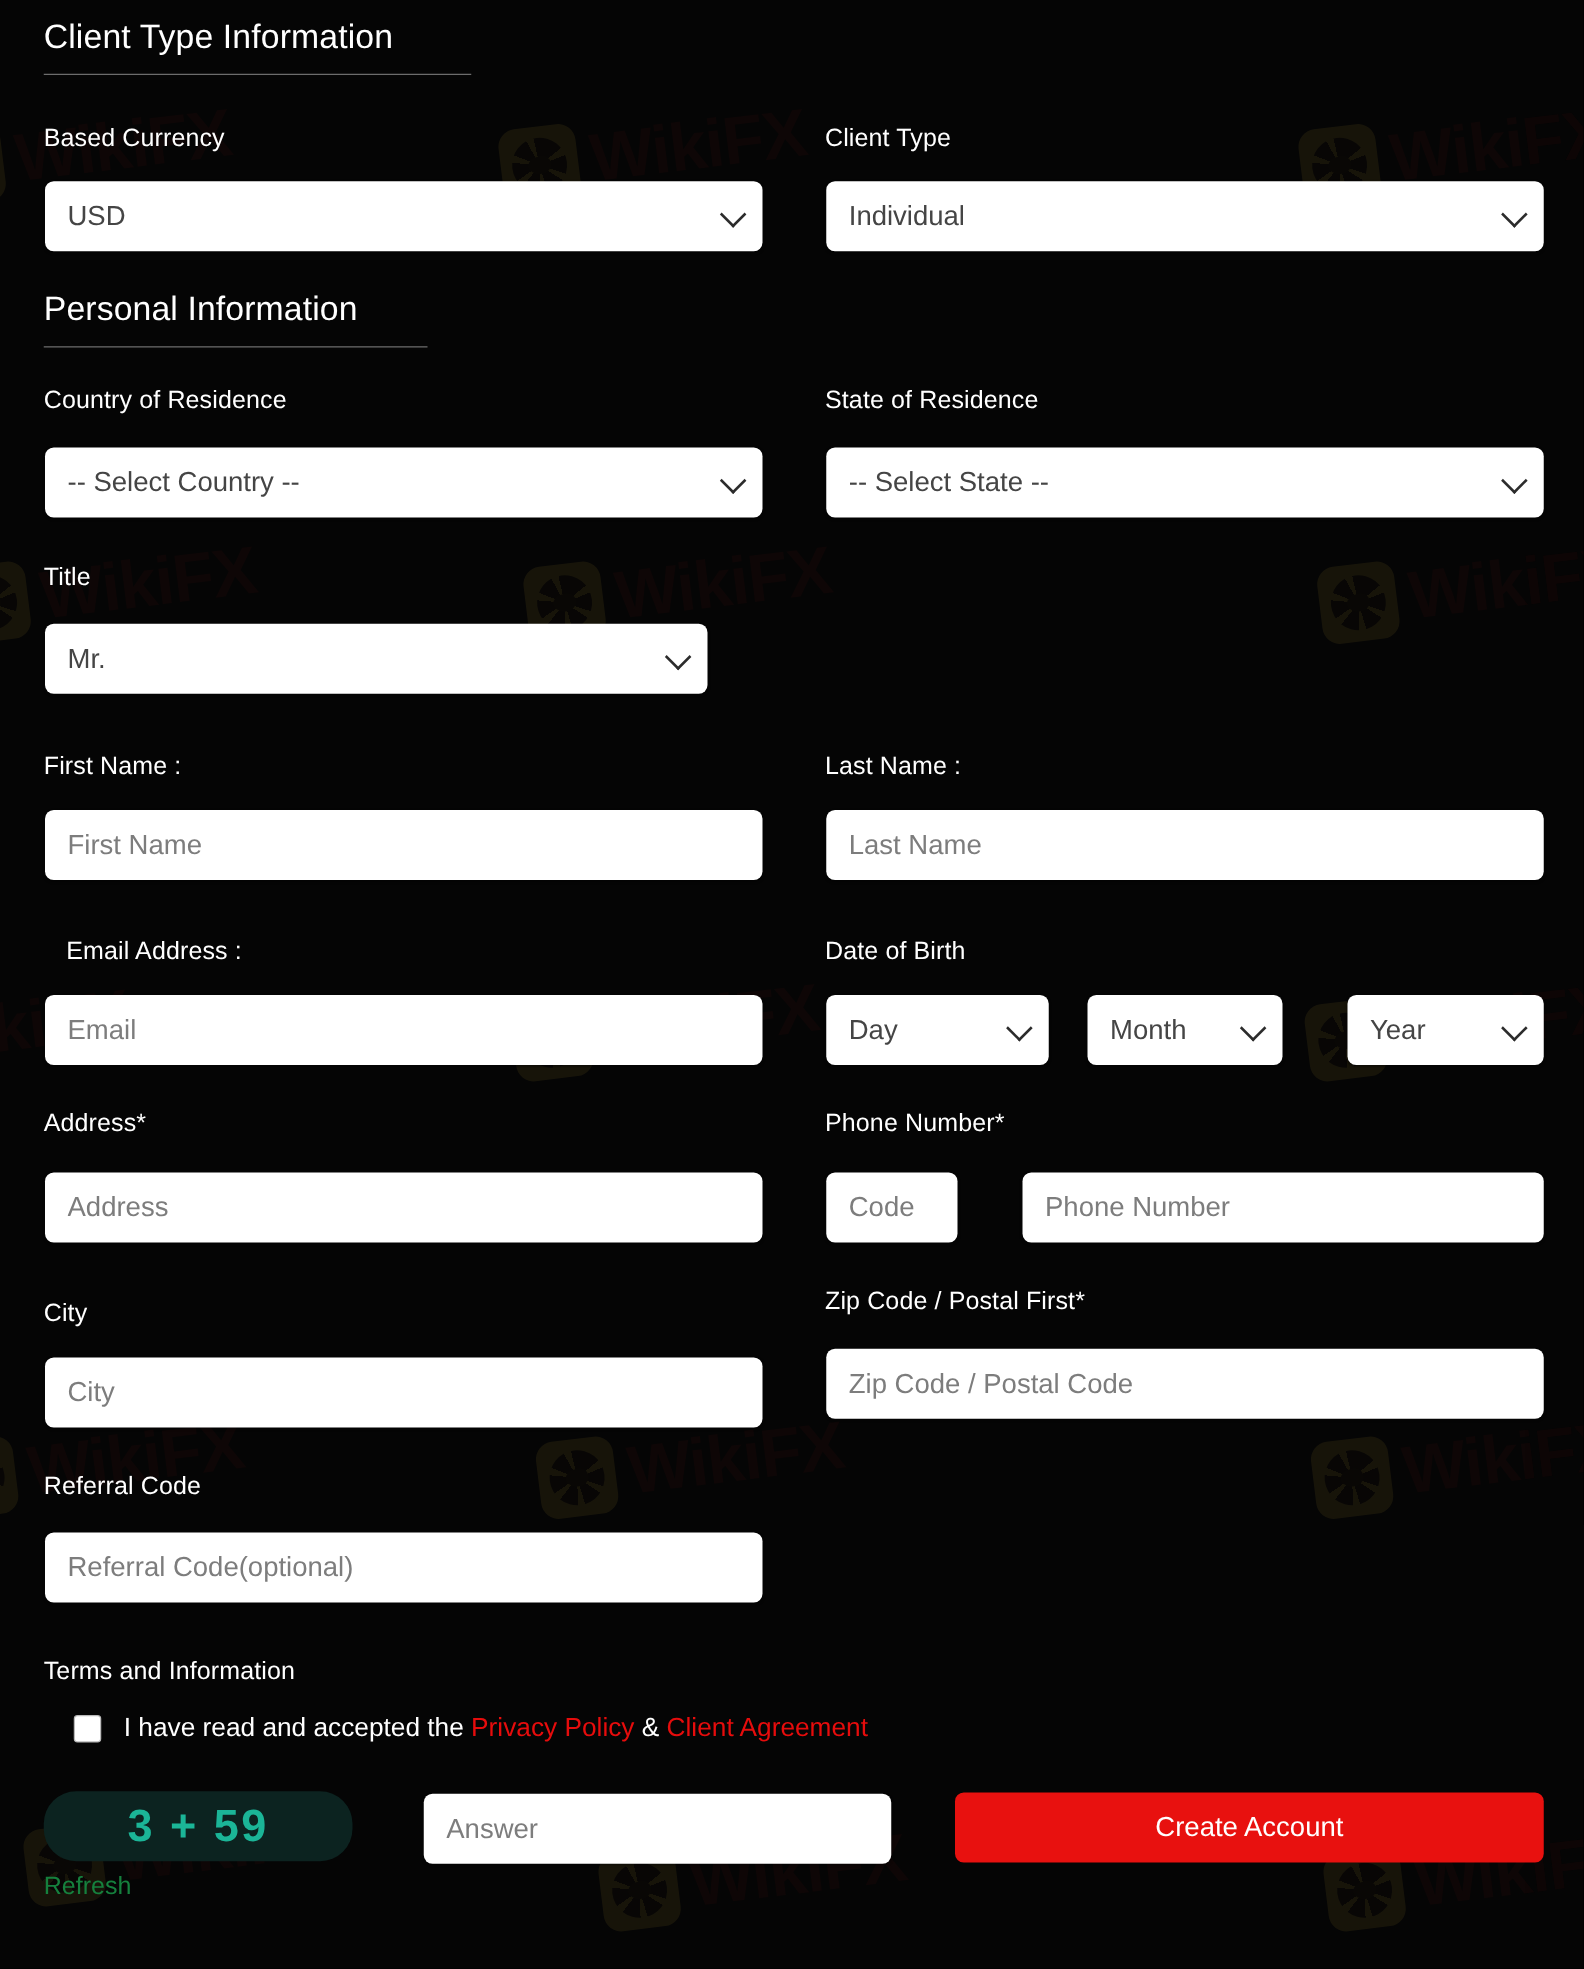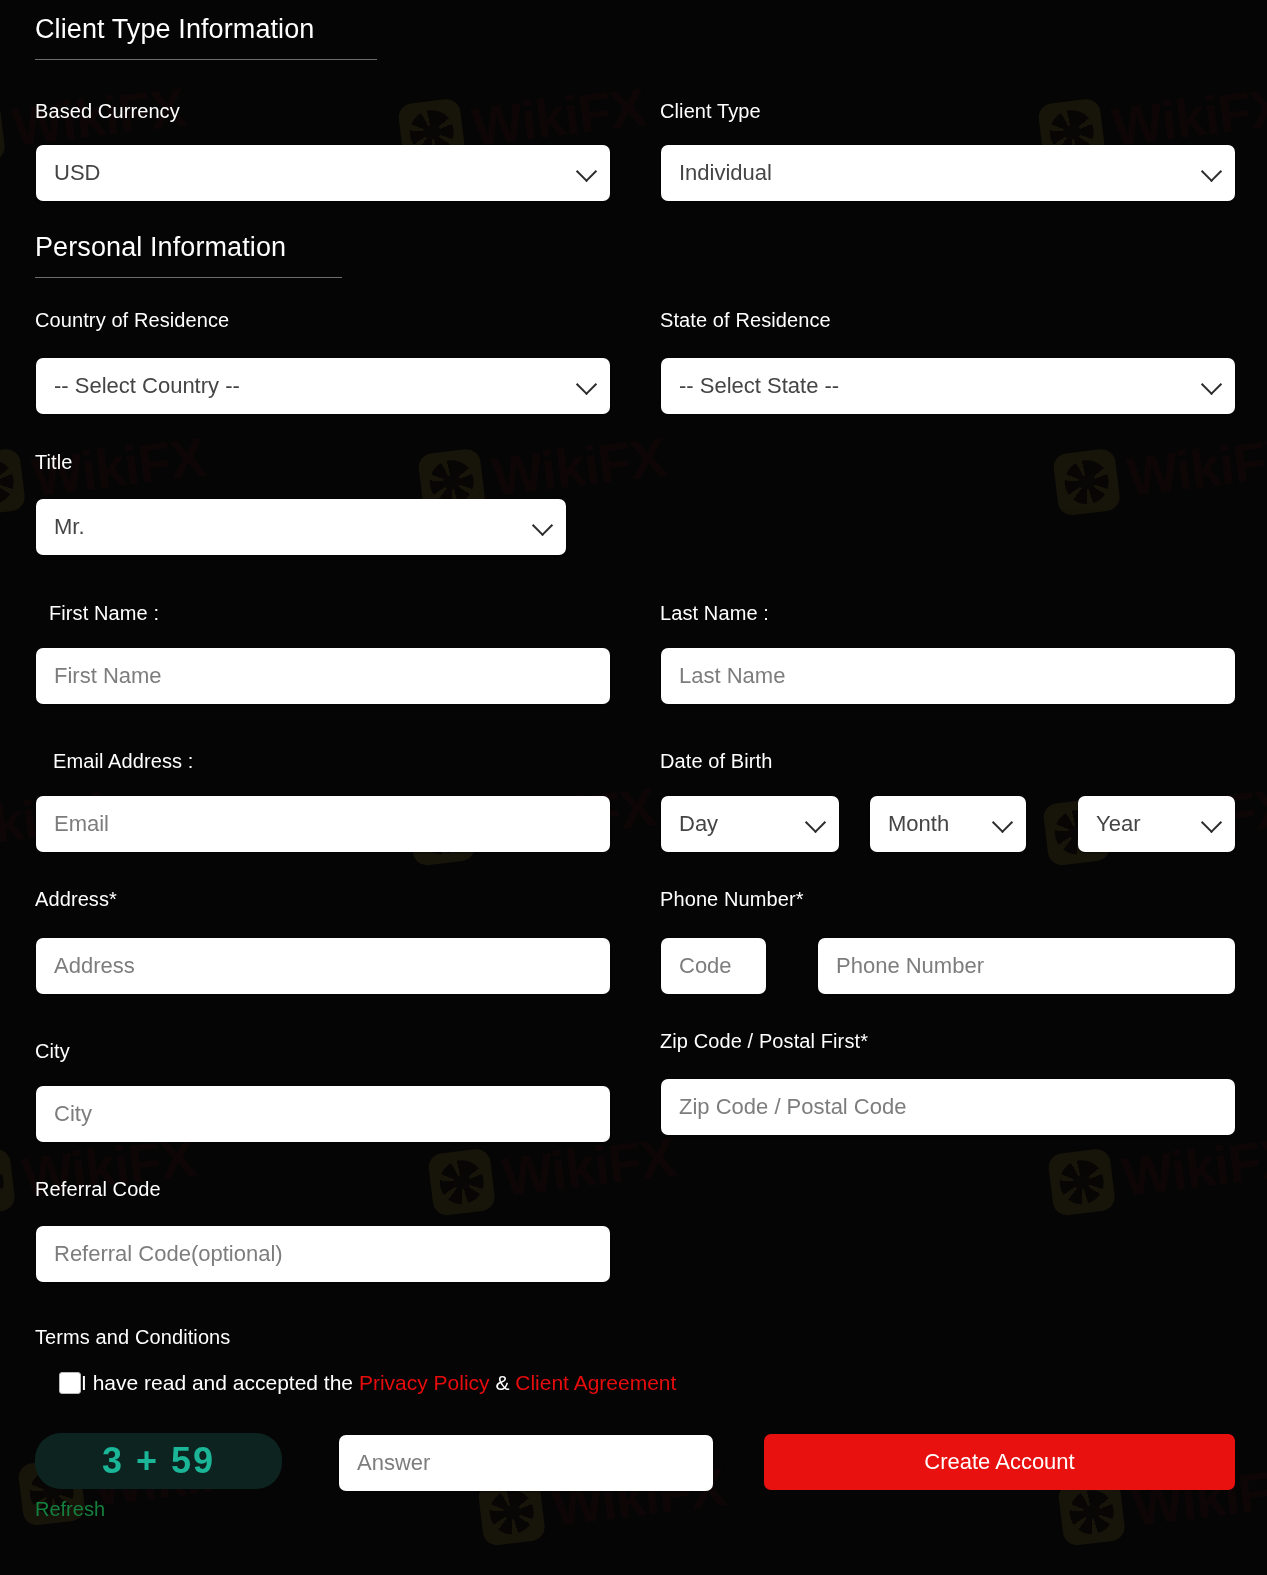--- a/index.html
+++ b/index.html
@@ -284,21 +284,21 @@
       <span class="txt">-- Select State --</span>
       <span class="caret"></span>
     </div>
 
     <div class="abs field-label" style="left:35px; top:451px;">Title</div>
     <div class="abs ctl select" style="left:36px; top:499px; width:530px;">
       <span class="txt">Mr.</span>
       <span class="caret"></span>
     </div>
 
-    <div class="abs field-label" style="left:49px; top:602px;">First Name :</div>
+    <div class="abs field-label" style="left:35px; top:602px;">First Name :</div>
     <input class="abs ctl" style="left: 36px; top: 648px; width: 574px;" type="text" placeholder="First Name">
 
     <div class="abs field-label" style="left:660px; top:602px;">Last Name :</div>
     <input class="abs ctl" style="left: 661px; top: 648px; width: 574px;" type="text" placeholder="Last Name">
 
     <div class="abs field-label" style="left:53px; top:750px;">Email Address :</div>
     <input class="abs ctl" style="left: 36px; top: 796px; width: 574px; padding-left: 18px;" type="text" placeholder="Email">
 
     <div class="abs field-label" style="left:660px; top:750px;">Date of Birth</div>
     <div class="abs ctl select" style="left:661px; top:796px; width:178px;">
@@ -323,23 +323,23 @@
 
     <div class="abs field-label" style="left:35px; top:1040px;">City</div>
     <input class="abs ctl" style="left: 36px; top: 1086px; width: 574px;" type="text" placeholder="City">
 
     <div class="abs field-label" style="left:660px; top:1030px;">Zip Code / Postal First*</div>
     <input class="abs ctl" style="left: 661px; top: 1079px; width: 574px;" type="text" placeholder="Zip Code / Postal Code">
 
     <div class="abs field-label" style="left:35px; top:1178px;">Referral Code</div>
     <input class="abs ctl" style="left: 36px; top: 1226px; width: 574px;" type="text" placeholder="Referral Code(optional)">
 
-    <div class="abs field-label" style="left:35px; top:1326px;">Terms and Conditions</div>
-
-    <div class="abs" style="left:35px; top:1371px; display:flex; align-items:center; padding-left:24px;">
+    <div class="abs field-label" style="left:35px; top:1326px;">Terms and Information</div>
+
+    <div class="abs" style="left:35px; top:1371px; display:flex; align-items:center; gap:18px;padding-left:24px;">
       <span class="cbx"></span>
       <span class="terms-text"><span>I have read and accepted the </span><span class="link-red">Privacy Policy</span><span class="amp"> &amp; </span><span class="link-red">Client Agreement</span></span>
     </div>
 
     <div class="abs" style="left:35px; top:1433px;">
       <div class="captcha">3 + 59</div>
       <div class="refresh">Refresh</div>
     </div>
 
     <input class="abs ctl" style="left: 339px; top: 1435px; width: 374px;" type="text" placeholder="Answer">

